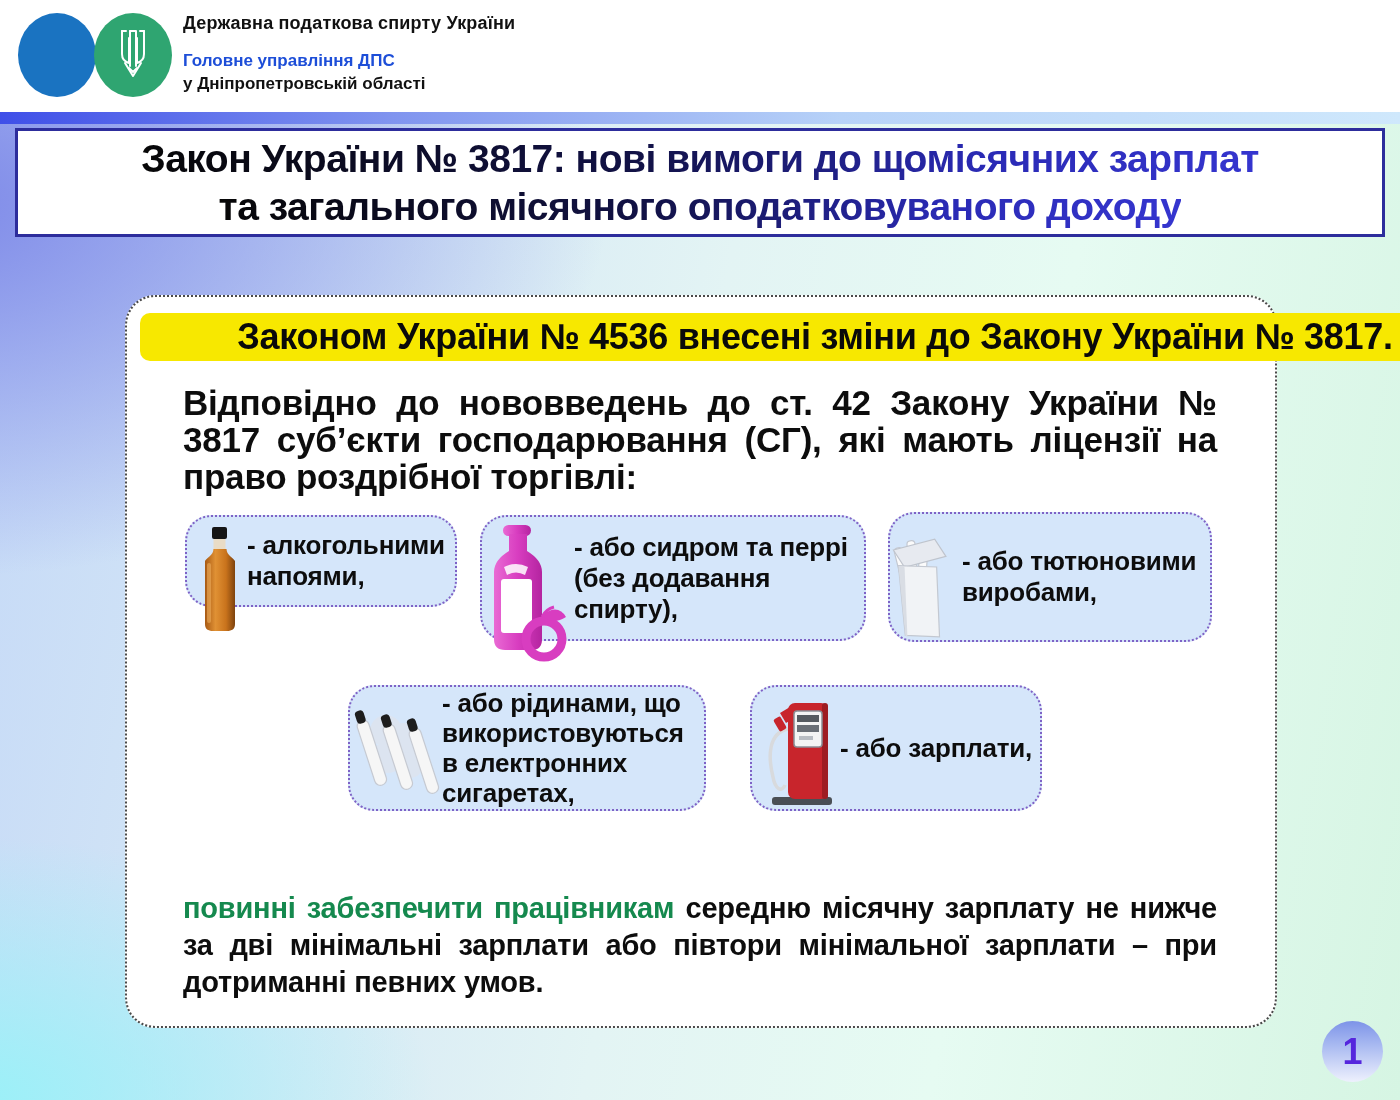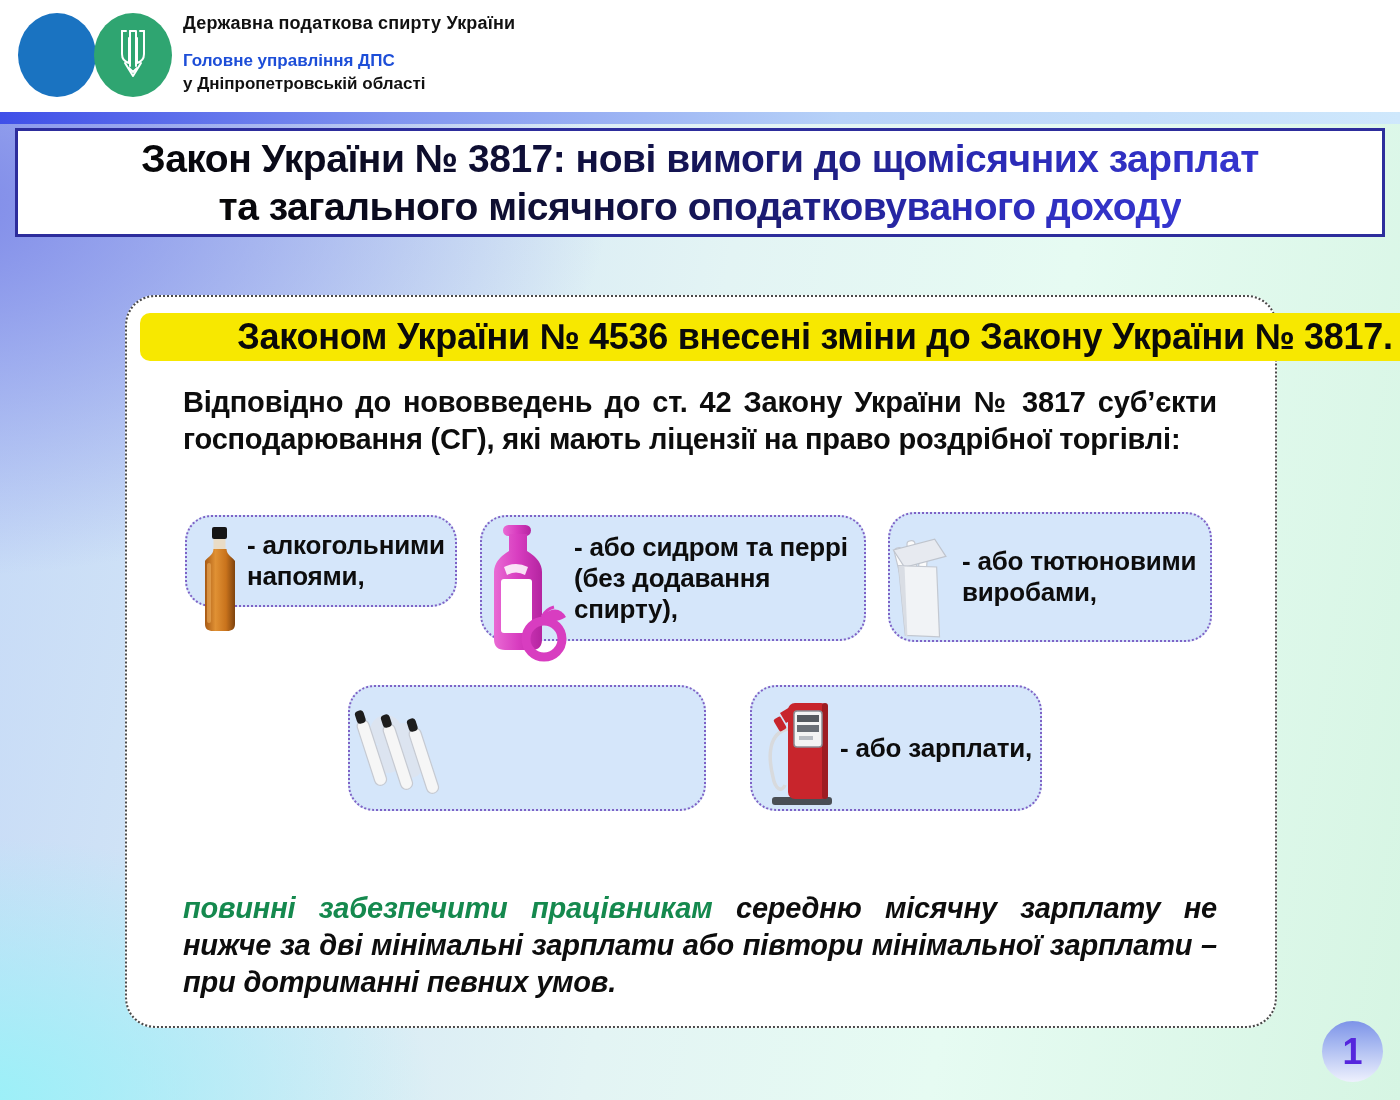--- a/index.html
+++ b/index.html
@@ -31,21 +31,21 @@
     align-items:center;justify-content:center;}
   .title-line{display:block;font-size:39px;font-weight:800;line-height:48px;letter-spacing:-.5px;
     background:linear-gradient(90deg,#070707 0%,#121247 45%,#2a2ab4 75%,#3535cf 100%);
     -webkit-background-clip:text;background-clip:text;color:transparent;white-space:nowrap;}
   
   .card{position:absolute;left:125px;top:295px;width:1152px;height:733px;background:#ffffff;
     border:2px dotted #4a4a4a;border-radius:30px;box-sizing:border-box;}
   .banner{position:absolute;left:140px;top:313px;width:1350px;height:48px;background:#f7e800;
     border-radius:10px;display:flex;align-items:center;justify-content:center;
     font-size:36px;font-weight:700;color:#0a0a0a;letter-spacing:-.3px;}
-  .intro{position:absolute;left:183px;top:384px;width:1034px;font-size:29px;font-weight:700;
+  .intro{position:absolute;left:183px;top:384px;width:1034px;font-size:35px;font-weight:700;
     color:#0d0d0d;line-height:37px;text-align:justify;letter-spacing:-.2px;}
   
   .item{position:absolute;background:#d5e6fa;border:2px dotted #7e62c6;border-radius:26px;
     box-sizing:border-box;display:flex;align-items:center;}
   .item-label{font-size:26px;font-weight:700;color:#0d0d0d;line-height:31px;letter-spacing:-.2px;}
   .item-icon{position:absolute;}
   .box1{left:185px;top:515px;width:272px;height:92px;}
   .box1 .item-label{margin-left:60px;width:200px;}
   .box1 .item-icon{left:10px;top:10px;}
   .box2{left:480px;top:515px;width:386px;height:126px;}
@@ -55,21 +55,21 @@
   .box3 .item-label{margin-left:72px;width:245px;}
   .box3 .item-icon{left:0px;top:16px;}
   .box4{left:348px;top:685px;width:358px;height:126px;}
   .box4 .item-label{margin-left:92px;width:258px;line-height:30px;}
   .box4 .item-icon{left:2px;top:10px;}
   .box5{left:750px;top:685px;width:292px;height:126px;}
   .box5 .item-label{margin-left:88px;width:200px;}
   .box5 .item-icon{left:8px;top:8px;}
   
   .conclusion{position:absolute;left:183px;top:890px;width:1034px;font-size:29px;font-weight:700;
-    color:#0d0d0d;line-height:37px;text-align:justify;letter-spacing:-.2px;font-style:italic;}
+    color:#0d0d0d;line-height:37px;text-align:justify;letter-spacing:-.2px;}
   .conclusion .green{color:#15894e;}
   
   .page-circle{position:absolute;left:1322px;top:1021px;width:61px;height:61px;border-radius:50%;
     background:linear-gradient(180deg,#7d93e8 0%,#a9baf1 40%,#eef1fd 100%);
     display:flex;align-items:center;justify-content:center;
     font-size:36px;font-weight:800;color:#5526dd;}
 </style>
 </head>
 <body>
 
@@ -187,20 +187,21 @@
           <rect x="38" y="26" width="12" height="68" rx="6" fill="#f6f6f6" stroke="#c6cad2" stroke-width="1.2"></rect>
           <rect x="39.5" y="16" width="9" height="13" rx="3.5" fill="#1d1d1d"></rect>
         </g>
         <g transform="rotate(-18 70 58)">
           <rect x="64" y="30" width="12" height="68" rx="6" fill="#f6f6f6" stroke="#c6cad2" stroke-width="1.2"></rect>
           <rect x="65.5" y="20" width="9" height="13" rx="3.5" fill="#1d1d1d"></rect>
         </g>
       </g>
     </svg>
   </span>
+  <span class="item-label">- або рідинами, що використовуються в електронних сигаретах,</span>
 </div>
 
 <div class="item box5">
   <span class="item-icon">
     <svg width="80" height="112" viewBox="0 0 80 112">
       <path d="M28 34 C8 38 8 62 13 82 C15 94 22 98 25 90" fill="none" stroke="#d8dadd" stroke-width="3.5"></path>
       <path d="M20 18 l10 -6 6 10 -10 6 z" fill="#c8252c"></path>
       <rect x="16" y="22" width="8" height="14" rx="2" fill="#c8252c" transform="rotate(-30 20 29)"></rect>
       <rect x="12" y="102" width="60" height="8" rx="3" fill="#4a4f55"></rect>
       <rect x="28" y="8" width="40" height="96" rx="7" fill="#c8252c"></rect>

